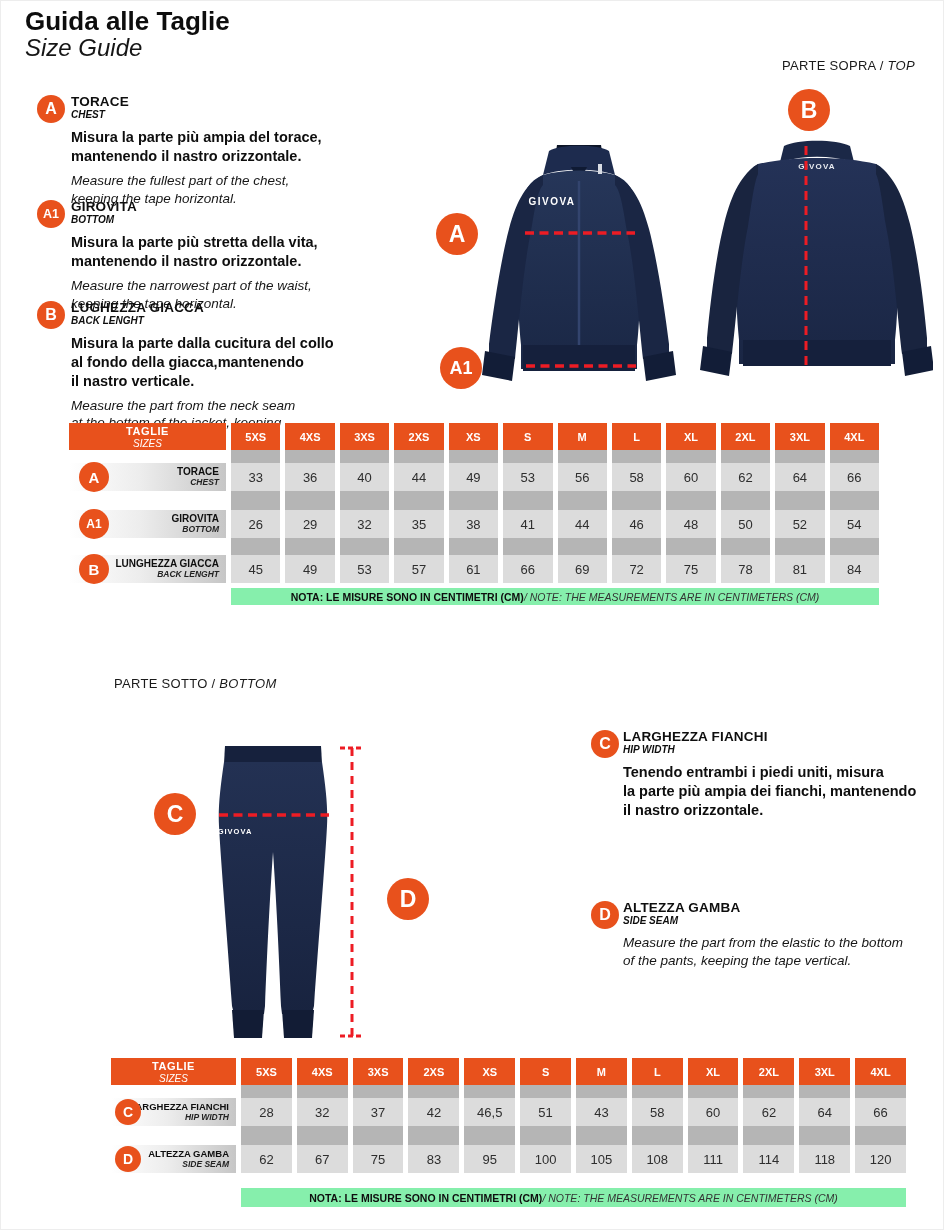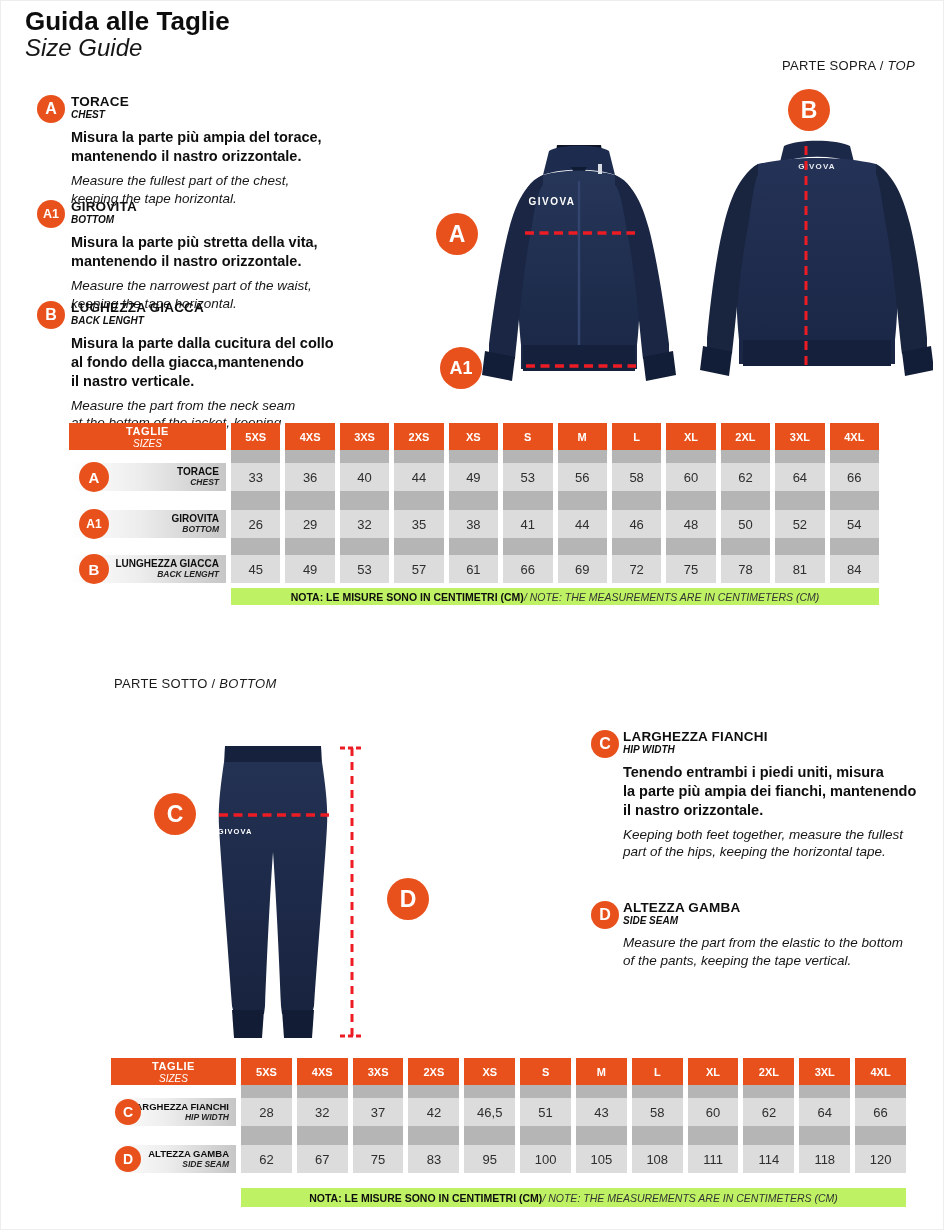--- a/index.html
+++ b/index.html
@@ -80,21 +80,21 @@
   .row-label { position:relative;
     background:linear-gradient(to right, #ffffff 0%, #ededed 45%, #c6c6c6 100%);
     display:flex; flex-direction:column; align-items:flex-end; justify-content:center;
     padding-right:7px; }
   .rl1 { font-size:10px; font-weight:bold; line-height:1.15; color:#0e0e0e; }
   .rl2 { font-size:8.5px; font-weight:bold; font-style:italic; line-height:1.15; color:#222; }
   .table-bottom .rl1 { font-size:9.5px; }
   .val { background:#dcdcdc; color:#2e2e2e; font-size:13px;
          display:flex; align-items:center; justify-content:center; }
 
-  .t-note { background:#bef264; height:17px; display:flex; align-items:center;
+  .t-note { background:#86efac; height:17px; display:flex; align-items:center;
             justify-content:center; font-size:10.5px; color:#0e0e0e; }
   .table-top .t-note { margin-left:162px; margin-top:5px; }
   .table-bottom .t-note { margin-left:130px; margin-top:15px; height:19px; }
   .nb { font-weight:bold; }
   .ni { font-style:italic; color:#333; }
 </style>
 </head>
 <body>
 
 <div class="page">
@@ -352,22 +352,20 @@
   </div>
 
   <section class="measure measure-c">
     <span class="badge badge-sm">C</span>
     <div class="m-text">
       <h3 class="m-title">LARGHEZZA FIANCHI</h3>
       <h4 class="m-sub">HIP WIDTH</h4>
       <p class="m-it">Tenendo entrambi i piedi uniti, misura
 la parte più ampia dei fianchi, mantenendo
 il nastro orizzontale.</p>
-      <p class="m-en">Keeping both feet together, measure the fullest
-part of the hips, keeping the horizontal tape.</p>
     </div>
   </section>
 
   <section class="measure measure-d">
     <span class="badge badge-sm">D</span>
     <div class="m-text">
       <h3 class="m-title">ALTEZZA GAMBA</h3>
       <h4 class="m-sub">SIDE SEAM</h4>
       <p class="m-en">Measure the part from the elastic to the bottom
 of the pants, keeping the tape vertical.</p>

